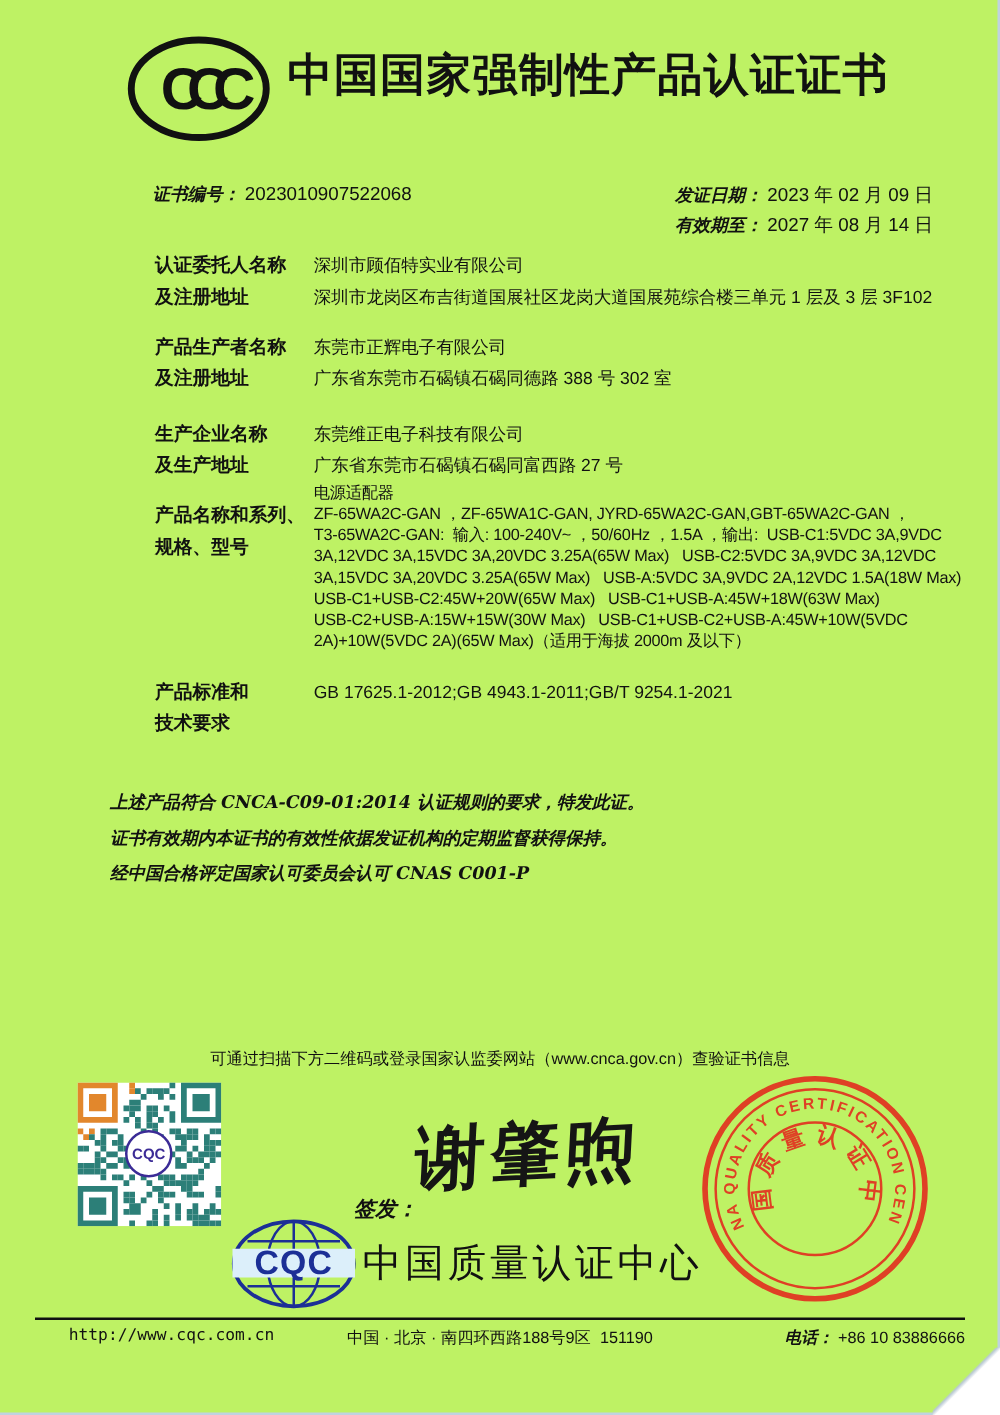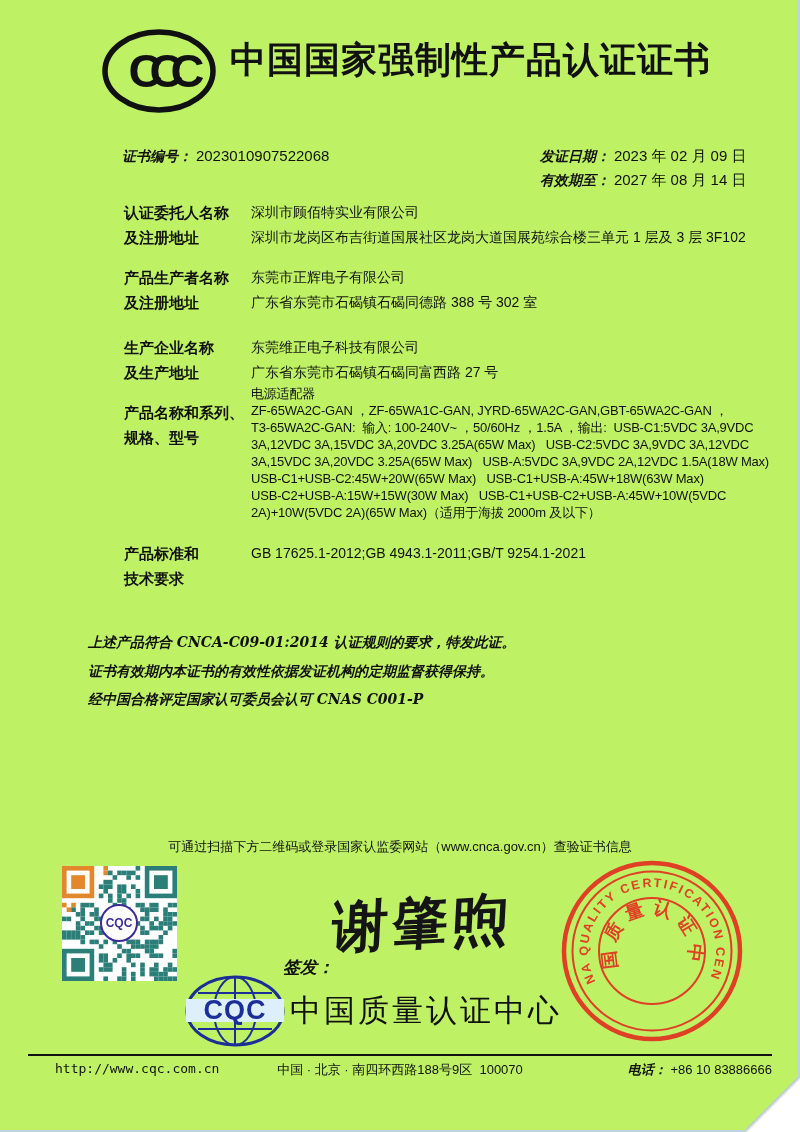--- a/index.html
+++ b/index.html
@@ -330,20 +330,20 @@
       <textPath href="#stamp-arc-en" startOffset="50%">CHINA QUALITY CERTIFICATION CENTRE</textPath>
     </text>
     <path id="stamp-arc-cn" d="M 61.2 108.7 A 37 37 0 1 1 130.8 108.7" fill="none"></path>
     <text fill="#e23120" font-size="18" font-weight="700" letter-spacing="7" text-anchor="middle">
       <textPath href="#stamp-arc-cn" startOffset="50%">中国质量认证中心</textPath>
     </text>
   </svg>
 
   <div class="abs footer-line"></div>
   <div class="abs footer-site">http://www.cqc.com.cn</div>
-  <div class="abs footer-addr pre">中国 · 北京 · 南四环西路188号9区  100070</div>
+  <div class="abs footer-addr pre">中国 · 北京 · 南四环西路188号9区  151190</div>
   <div class="abs footer-phone">
     <span class="kai" style="font-size:13px">电话：</span>
     <span>+86 10 83886666</span>
   </div>
 
   <div class="abs fold"></div>
 </div>
 
 </body></html>

